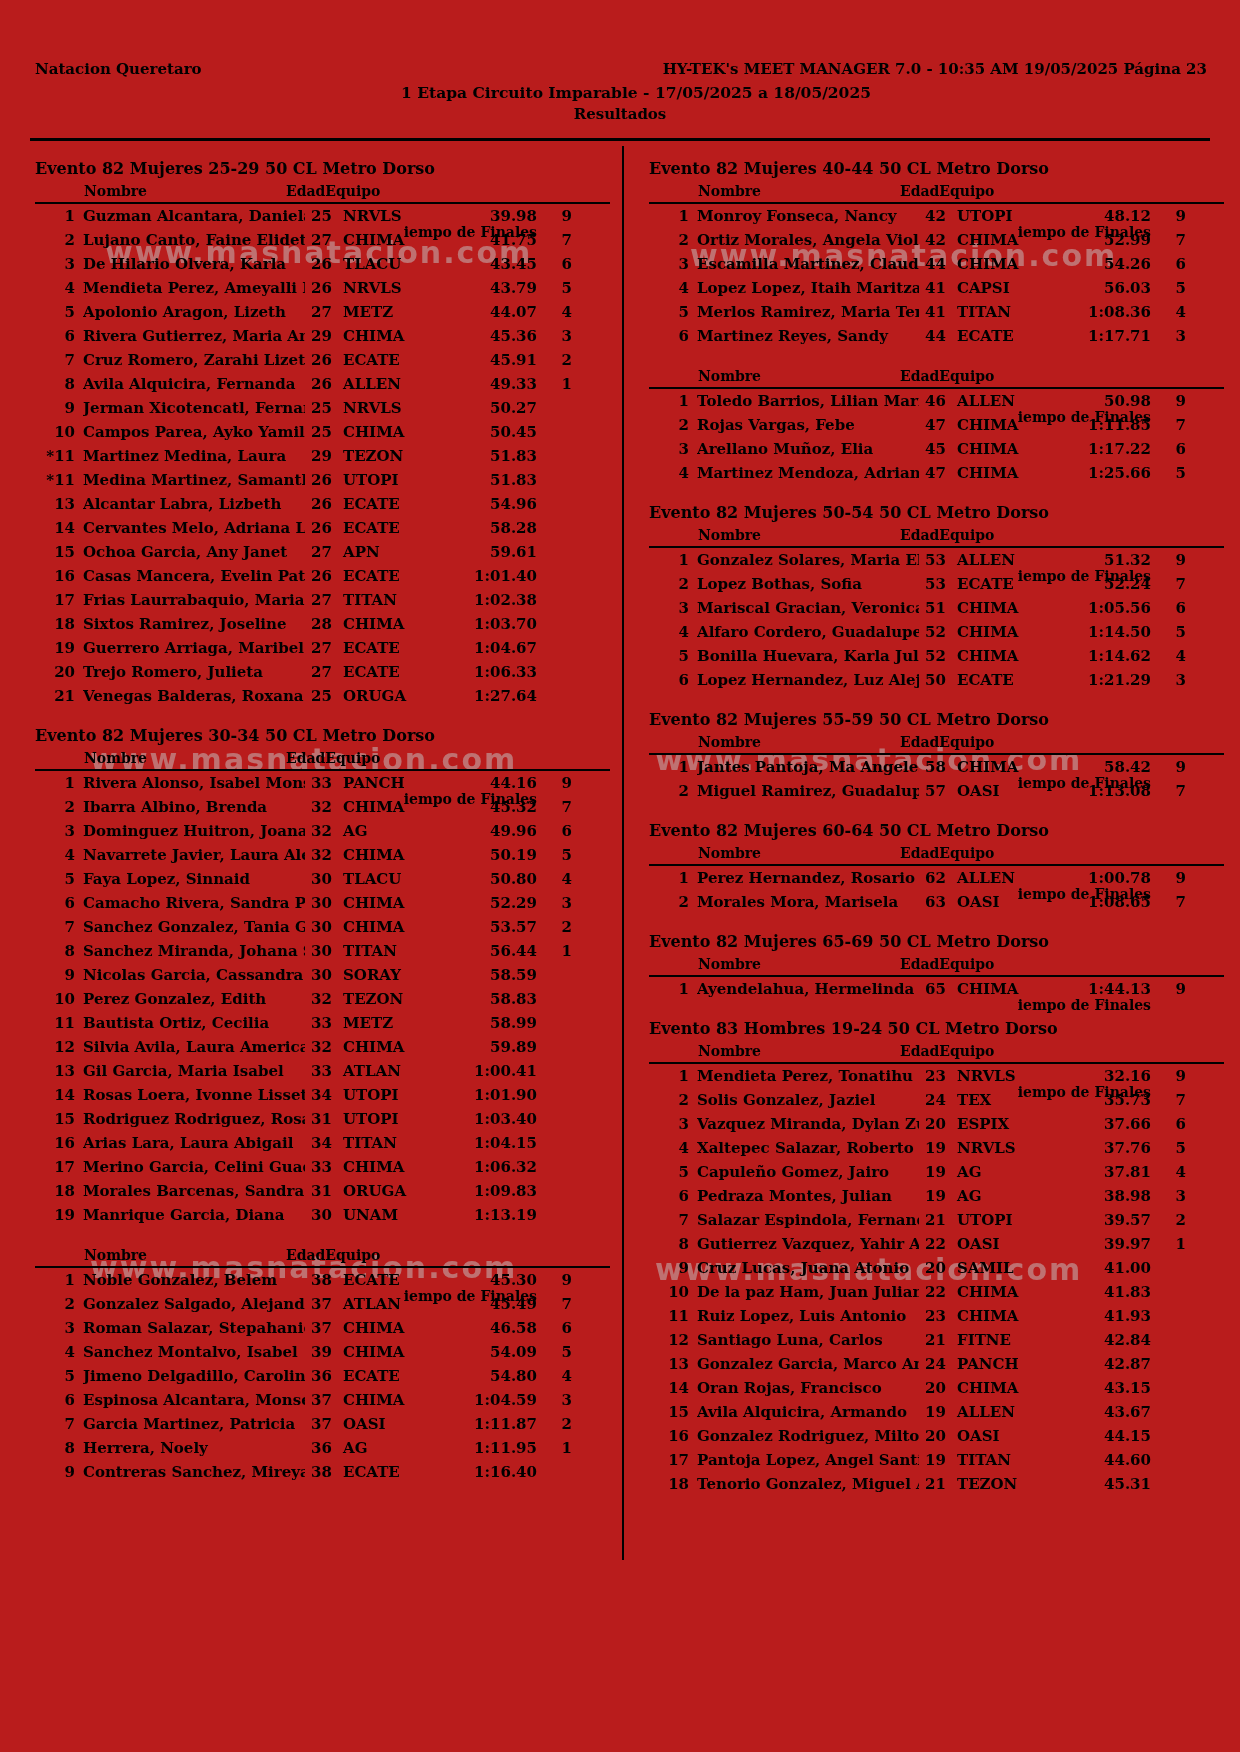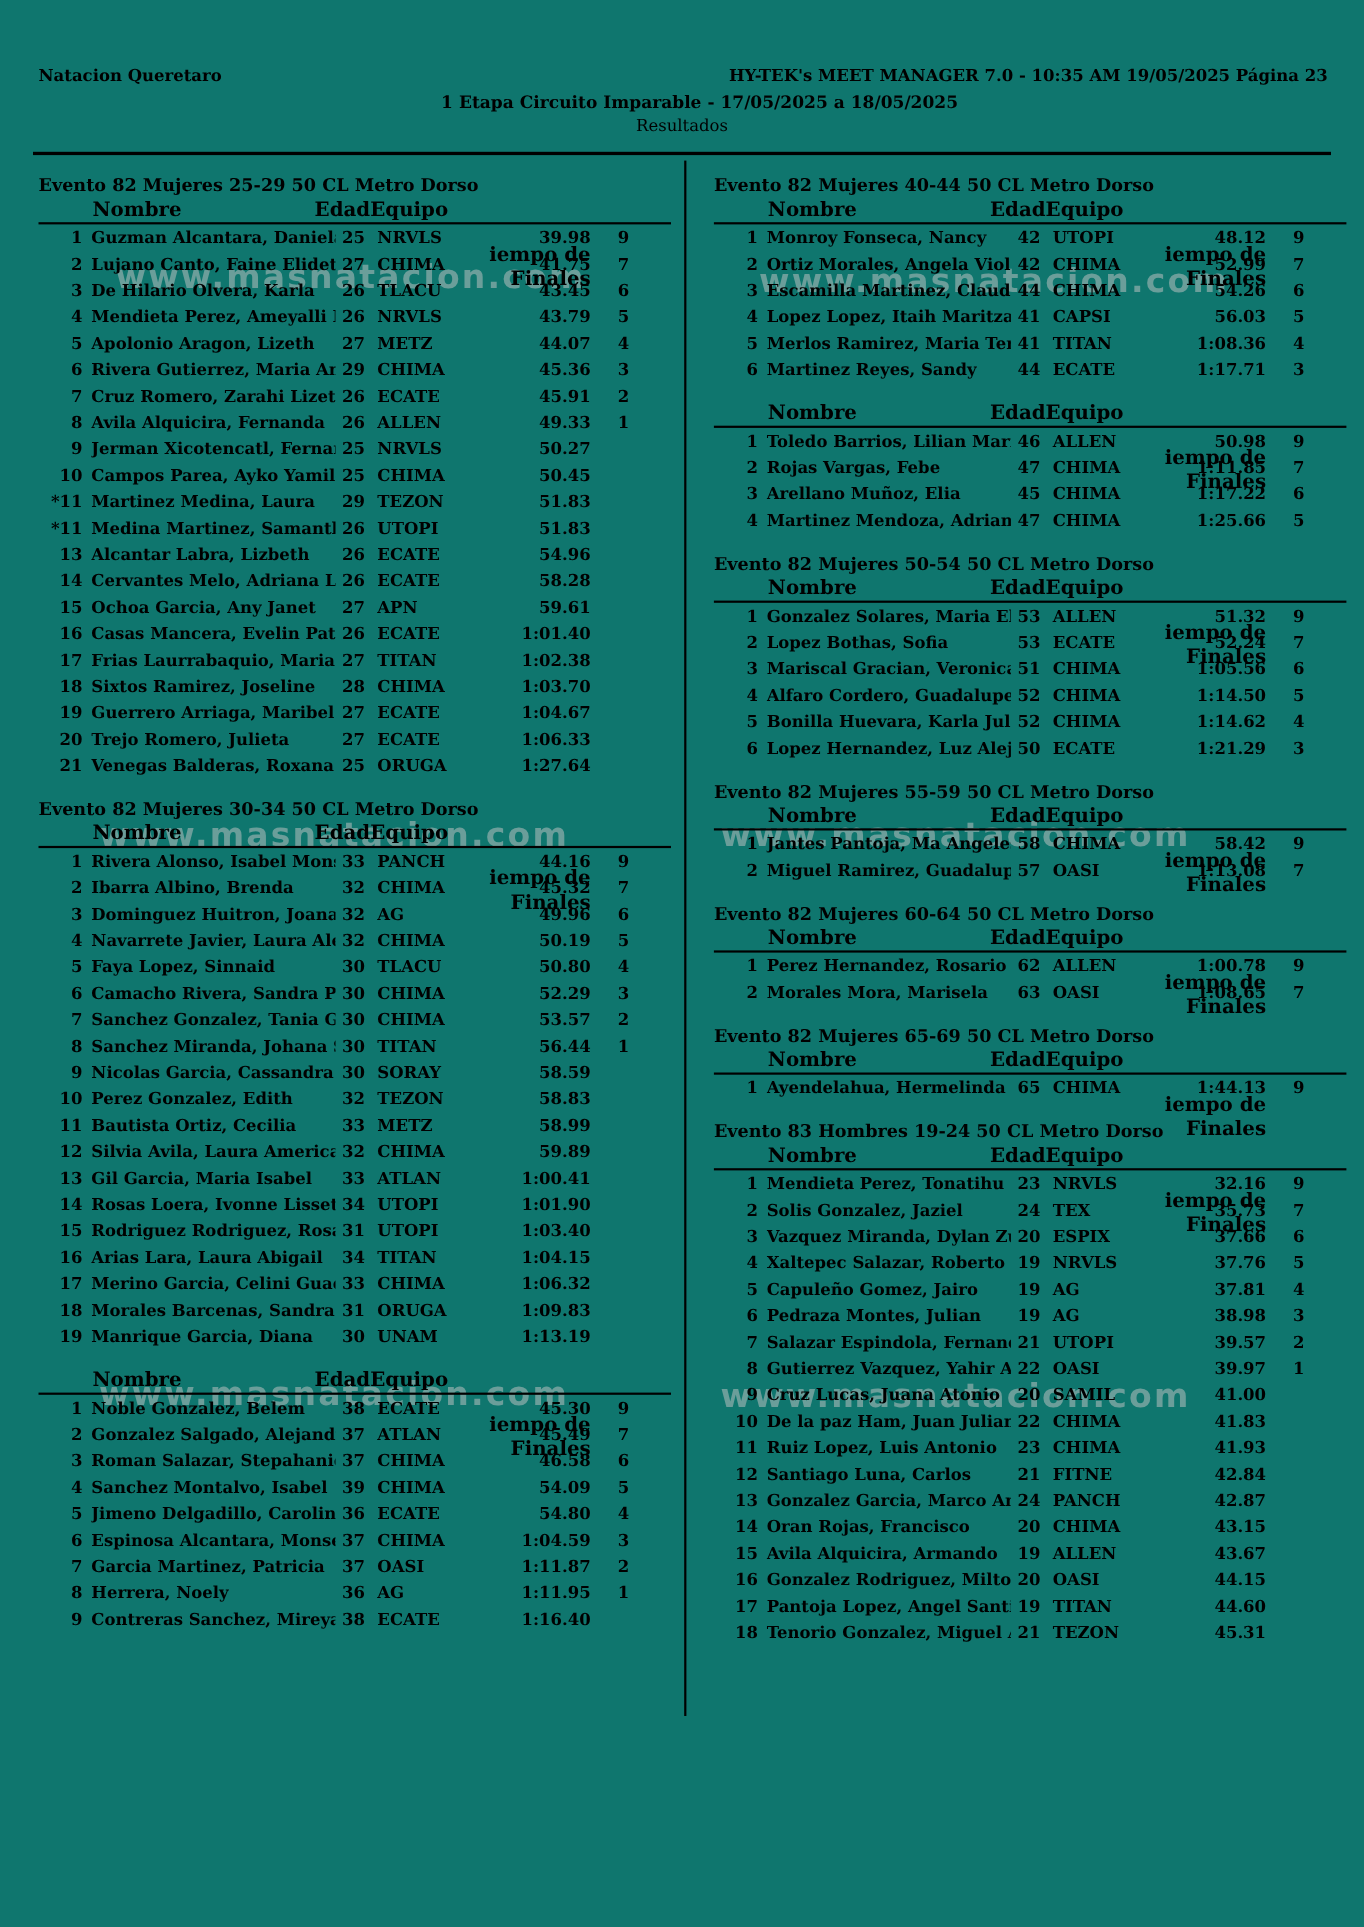--- a/index.html
+++ b/index.html
@@ -1,33 +1,33 @@
 <!DOCTYPE html>
 <html><head>
 <meta charset="utf-8">
 <style>
   html,body{margin:0;padding:0;background:#e8e8e8;}
   .page{
-    width:1240px;height:1752px;position:relative;background:#0f766e;
+    width:1240px;height:1752px;position:relative;background:#b91c1c;
     font-family:"DejaVu Serif","Liberation Serif",serif;color:#000;
     margin:0 auto;overflow:hidden;
   }
   .hdr-left{position:absolute;left:35px;top:60px;font-size:15px;font-weight:bold;white-space:nowrap;}
   .hdr-right{position:absolute;right:33px;top:60px;font-size:15px;font-weight:bold;white-space:nowrap;}
   .hdr-meet{position:absolute;left:0;right:0;top:83px;text-align:center;font-size:15.5px;font-weight:bold;padding-left:32px;}
-  .hdr-res{position:absolute;left:0;right:0;top:105px;text-align:center;font-size:15px;font-weight:normal;}
+  .hdr-res{position:absolute;left:0;right:0;top:105px;text-align:center;font-size:15px;font-weight:bold;}
   .toprule{position:absolute;left:30px;right:30px;top:138px;height:3px;background:#000;}
   .divider{position:absolute;left:622px;top:146px;height:1414px;width:2px;background:#000;}
   .col{position:absolute;top:158px;width:540px;}
   .col-left{left:35px;}
   .col-right{left:649px;}
   .event{margin-top:17px;}
   .event:first-child{margin-top:0;}
   .event-title{font-size:16px;font-weight:bold;height:22px;line-height:22px;white-space:nowrap;}
-  .thead{display:flex;font-size:18px;font-weight:bold;height:22px;line-height:22px;
+  .thead{display:flex;font-size:14px;font-weight:bold;height:22px;line-height:22px;
          border-bottom:2.5px solid #000;width:575px;}
   .th-name{width:202px;padding-left:49px;}
   .th-edad{width:115px;}
   .th-time{width:209px;text-align:right;padding-right:73px;box-sizing:border-box;margin-top:41px;}
   .row{display:flex;height:24px;line-height:24px;font-size:15px;font-weight:bold;width:540px;}
   .c-place{width:40px;text-align:right;white-space:nowrap;}
   .c-name{width:222px;margin-left:8px;white-space:nowrap;overflow:hidden;}
   .c-age{width:36px;padding-left:6px;box-sizing:border-box;}
   .c-team{width:100px;padding-left:2px;box-sizing:border-box;white-space:nowrap;}
   .c-time{width:96px;text-align:right;white-space:nowrap;}

